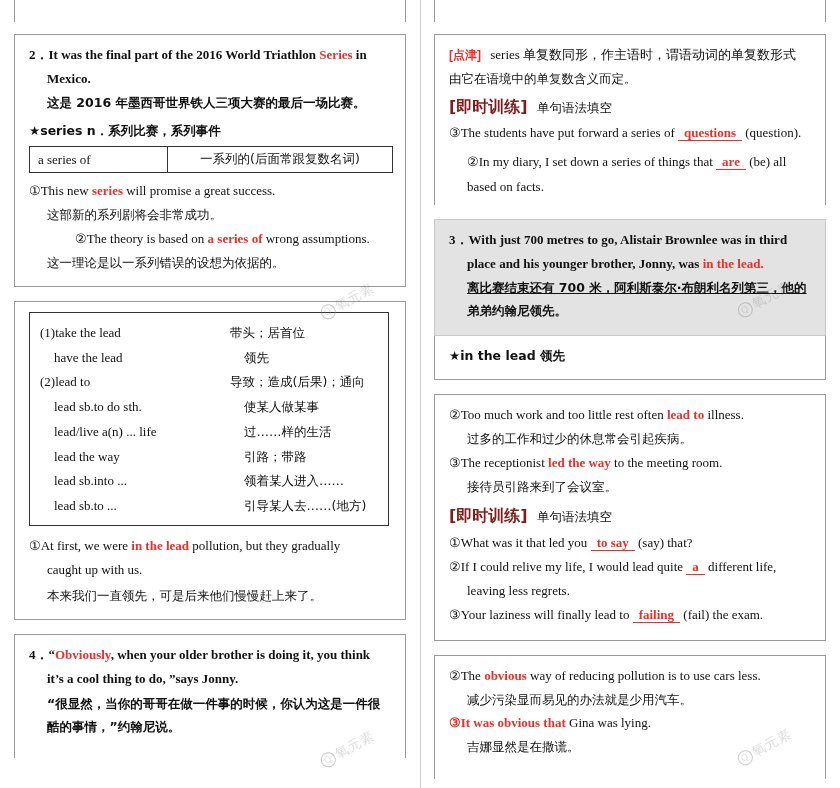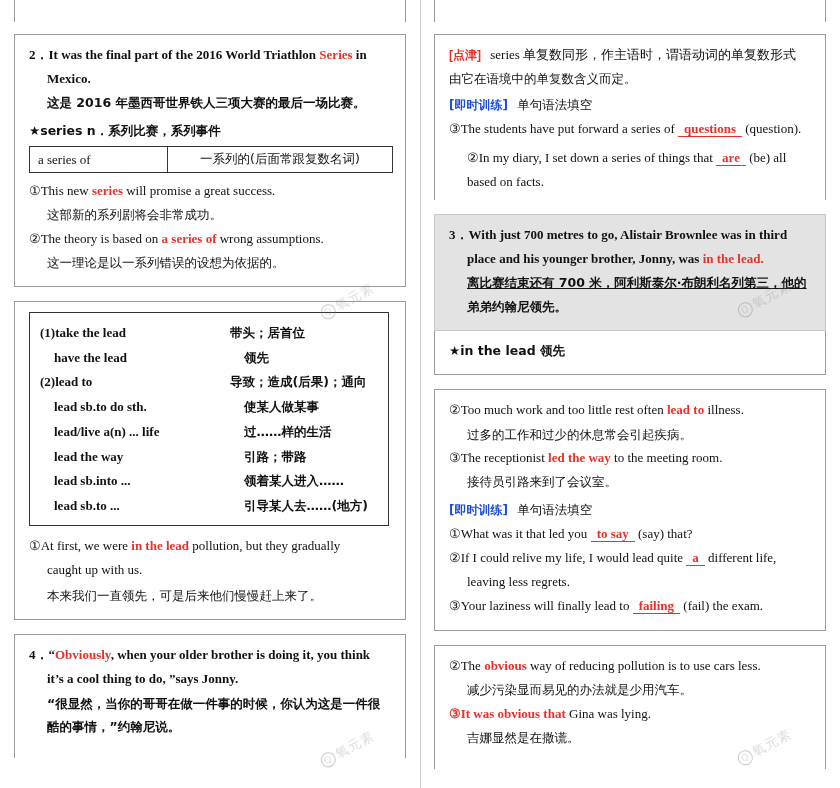--- a/index.html
+++ b/index.html
@@ -75,30 +75,29 @@
     padding:0 6px;
     font-weight:bold;
   }
   .tag{
     color:#e8312a;
     font-weight:bold;
     font-family:Liberation Sans, sans-serif;
     font-size:12px;
   }
   .tag-green{
-    color:#1d4ed8;
+    color:#7f1d1d;
     font-weight:bold;
     font-family:"DejaVu Sans", sans-serif;
-    font-size:12px;
+    font-size:16px;
   }
   .list-box{
     border:1px solid #333;
     padding:8px 10px 6px 10px;
     margin:0 4px 10px 0;
-    font-weight:bold;
   }
   .rowline{
     display:flex;
     line-height:1.9;
   }
   .rowline .l{width:190px;}
   .rowline .r{flex:1;font-family:"DejaVu Sans", sans-serif;font-size:12.5px;}
 
   
   .wm{
@@ -153,21 +152,21 @@
           <td class="c1 en">a series of</td>
           <td class="cn" style="text-align:center;">一系列的(后面常跟复数名词)</td>
         </tr>
       </tbody>
         </table>
 
       <p class="en">
         <span>①This new </span><span class="red">series</span><span> will promise a great success.</span>
       </p>
       <p class="cn indent">这部新的系列剧将会非常成功。</p>
-      <p class="en" style="margin-top:4px;">
+      <p class="en" style="margin-top:4px;margin-left:46px;">
         <span>②The theory is based on </span><span class="red">a series of</span><span>  wrong assumptions.</span>
       </p>
       <p class="cn indent">这一理论是以一系列错误的设想为依据的。</p>
     </div>
 
     <div class="card">
       <div class="list-box">
         <div class="rowline">
             <span class="l en">(1)take the lead</span>
             <span class="r">带头；居首位</span>

